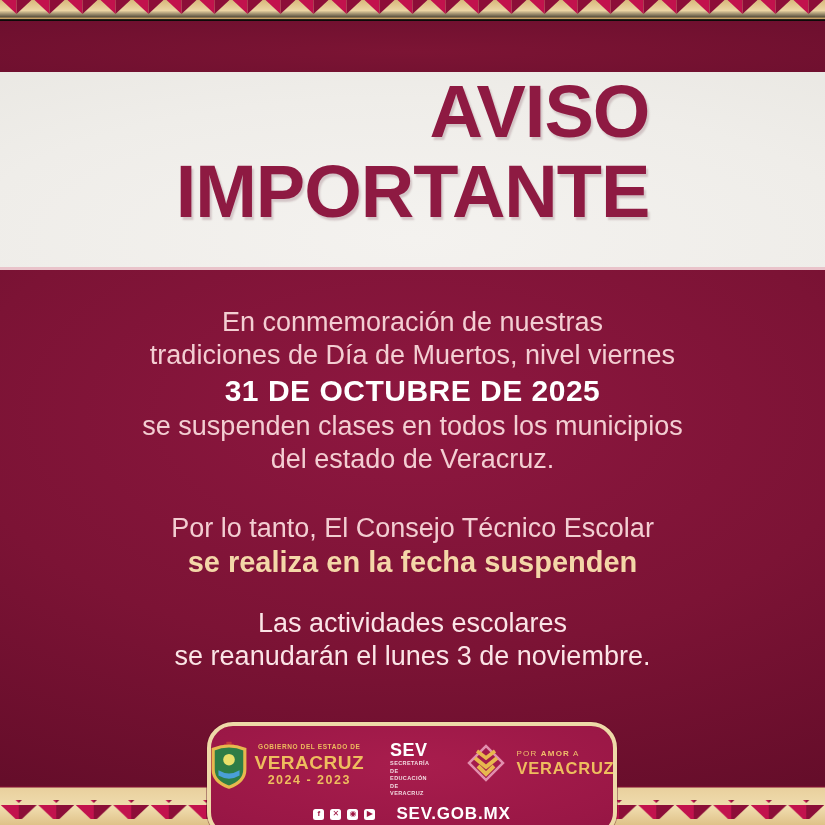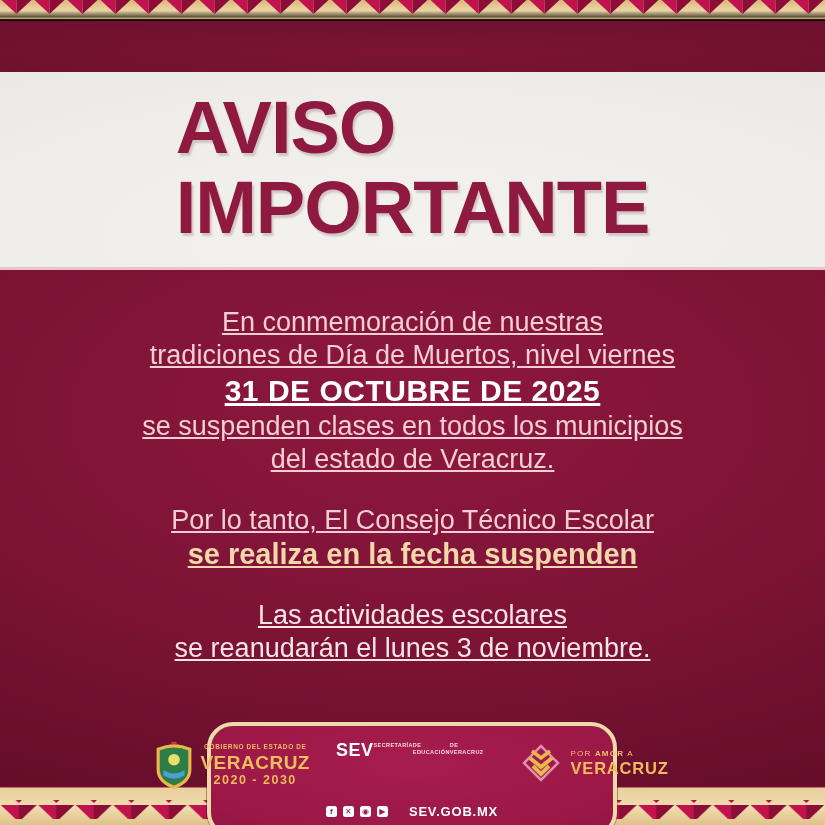--- a/index.html
+++ b/index.html
@@ -17,68 +17,68 @@
     position:absolute; top:21px; left:0; width:825px; height:51px;
     background:radial-gradient(ellipse 130% 160% at 50% 60%, #7c1434 0%, #6d0f2e 55%, #5c0b26 100%);
   }
   .title-band {
     position:absolute; top:72px; left:0; width:825px; height:198px;
     background:radial-gradient(ellipse 90% 120% at 50% 85%, #f4f2ef 0%, #efede9 60%, #e9e7e2 100%);
     border-bottom:3px solid #e9c3ca;
     display:flex; align-items:flex-start; justify-content:center;
   }
   .title-band h1 {
-    padding-top:16px; text-align:left;
+    text-align:right;
     font-size:74px; line-height:80px; font-weight:900; letter-spacing:-1px;
     color:#8e1a42; text-shadow:2px 3px 2px rgba(70,8,28,.18);
   }
   .title-band h1 span { display:block; }
   
   .notice-body {
     position:absolute; top:270px; left:0; width:825px; height:516px;
     background:radial-gradient(ellipse 115% 95% at 50% 28%, #8e1740 0%, #7c1335 48%, #5d0b26 100%);
     text-align:center; padding-top:36px;
   }
-  .ln { display:block; font-size:27px; line-height:33px; color:#f3ced2; font-weight:400;text-decoration:underline; }
+  .ln { display:block; font-size:27px; line-height:33px; color:#f3ced2; font-weight:400; }
   .ln.bold-white { font-size:30px; line-height:38px; color:#ffffff; font-weight:800; letter-spacing:.5px; }
   .ln.bold-cream { font-size:29px; line-height:35px; color:#f4d7a8; font-weight:800; }
   .ln.near-white { color:#fbe4e6; }
-  .block-p2 { margin-top:28px; }
+  .block-p2 { margin-top:36px; }
   .block-p3 { margin-top:27px; }
   
   .footer-panel {
     position:absolute; left:207px; top:722px; width:410px; height:116px; z-index:4;
     background:radial-gradient(ellipse 110% 120% at 50% 35%, #a81d4d 0%, #9a1746 55%, #8a1140 100%);
     border:4px solid #eed9a8; border-radius:26px;
     box-shadow:0 0 0 1px rgba(90,10,35,.4);
     padding:15px 18px 0;
   }
   .logos-row { display:flex; align-items:flex-start; justify-content:center; gap:9px; height:56px; }
   .gov-logo { display:flex; align-items:center; gap:7px; }
   .gov-text { display:flex; flex-direction:column; align-items:center; line-height:1; }
   .gov-small { font-size:6.5px; font-weight:700; color:#eebd5e; letter-spacing:.6px; }
   .gov-name  { font-size:19px; font-weight:900; color:#eebd5e; letter-spacing:.5px; margin-top:2px; }
   .gov-period{ font-size:12.5px; font-weight:900; color:#eebd5e; letter-spacing:1.5px; margin-top:2px; }
   .logo-divider { width:2px; height:42px; background:#cfa05f; border-radius:1px; margin:0 4px; }
-  .sev-logo { display:flex; flex-direction:row; line-height:1; align-items:flex-start; }
+  .sev-logo { display:flex; flex-direction:column; line-height:1; align-items:flex-start; }
   .sev-acronym { font-size:18px; font-weight:900; color:#ffffff; letter-spacing:.5px; }
   .sev-sub { font-size:5.5px; line-height:7px; font-weight:700; color:#f3dce2; letter-spacing:.4px; margin-top:1px; }
   .slogan { display:flex; align-items:center; gap:8px; margin-left:26px; }
   .slogan-text { display:flex; flex-direction:column; line-height:1; align-items:flex-start; }
   .slogan-top { font-size:8px; color:#f0c06a; letter-spacing:1.2px; font-weight:400; }
   .slogan-top b { font-weight:900; }
   .slogan-name { font-size:16.5px; font-weight:900; color:#eebd5e; letter-spacing:.8px; margin-top:2px; }
   .web-row { display:flex; align-items:center; justify-content:center; gap:6px; margin-top:7px; }
   .sicon {
     width:11px; height:11px; background:#ffffff; border-radius:2.5px;
     display:inline-flex; align-items:center; justify-content:center;
     font-size:8px; font-weight:900; color:#9e1743; line-height:1;
   }
   .sicon i { font-style:normal; }
-  .web { font-size:13px; font-weight:800; color:#ffffff; letter-spacing:.8px; margin-left:15px; }
+  .web { font-size:17px; font-weight:800; color:#ffffff; letter-spacing:.8px; margin-left:15px; }
 </style>
 </head>
 <body>
 
 <div class="poster">
 
   <svg class="border-top" width="825" height="21">
     <defs>
       <linearGradient id="tanGradT" x1="0" y1="0" x2="0" y2="1">
         <stop offset="0" stop-color="#d8b77c"></stop>
@@ -147,21 +147,21 @@
         <svg width="38" height="48" viewBox="0 0 36 44">
           <rect x="15.5" y="0" width="5" height="6" fill="#c43b3b"></rect>
           <rect x="13" y="2" width="10" height="3" fill="#c43b3b"></rect>
           <path d="M3 7 Q18 1 33 7 L33 26 Q33 38 18 43 Q3 38 3 26 Z" fill="#2e7d46" stroke="#e7b84e" stroke-width="3"></path>
           <circle cx="18" cy="17" r="5.5" fill="#e9e06a"></circle>
           <path d="M8 27 q10 6 20 0 v5 q-10 6 -20 0 z" fill="#4a9fd8"></path>
         </svg>
         <div class="gov-text">
           <span class="gov-small">GOBIERNO DEL ESTADO DE</span>
           <span class="gov-name">VERACRUZ</span>
-          <span class="gov-period">2020 - 2030</span>
+          <span class="gov-period">2024 - 2023</span>
         </div>
       </div>
 
       <div class="logo-divider"></div>
 
       <div class="sev-logo">
         <span class="sev-acronym">SEV</span>
         <span class="sev-sub">SECRETARÍA</span>
         <span class="sev-sub">DE EDUCACIÓN</span>
         <span class="sev-sub">DE VERACRUZ</span>

